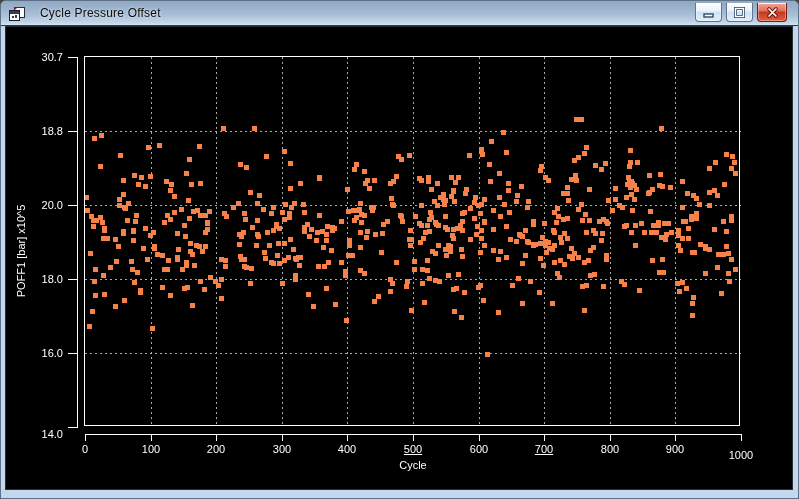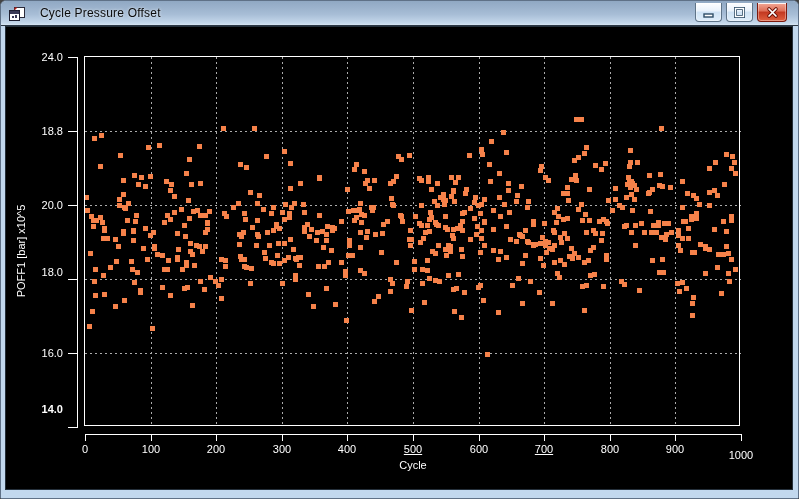--- a/index.html
+++ b/index.html
@@ -799,26 +799,26 @@
       <div class="lab xlab" style="left: 452px; top: 417px;">600</div>
       <div class="tick" style="left: 539px; top: 408px; width: 1px; height: 7px;"></div>
       <div class="lab xlab" style="left: 517px; top: 417px; text-decoration: underline;">700</div>
       <div class="tick" style="left: 605px; top: 408px; width: 1px; height: 7px;"></div>
       <div class="lab xlab" style="left: 583px; top: 417px;">800</div>
       <div class="tick" style="left: 670px; top: 408px; width: 1px; height: 7px;"></div>
       <div class="lab xlab" style="left: 648px; top: 417px;">900</div>
       <div class="tick" style="left: 736px; top: 408px; width: 1px; height: 7px;"></div>
       <div class="lab xlab" style="left: 714px; top: 417px; margin-top: 6px;">1000</div>
       <div class="tick" style="left: 63px; top: 401px; width: 10px; height: 1px;"></div>
-      <div class="lab ylab" style="left: 18px; top: 377px; font-weight: bold;">14.0</div>
+      <div class="lab ylab" style="left: 18px; top: 402px;">14.0</div>
       <div class="tick" style="left: 63px; top: 327px; width: 10px; height: 1px;"></div>
       <div class="lab ylab" style="left: 18px; top: 321px;">16.0</div>
       <div class="tick" style="left: 63px; top: 253px; width: 10px; height: 1px;"></div>
-      <div class="lab ylab" style="left: 18px; top: 240px;">18.0</div>
+      <div class="lab ylab" style="left: 18px; top: 247px;">18.0</div>
       <div class="tick" style="left: 63px; top: 179px; width: 10px; height: 1px;"></div>
       <div class="lab ylab" style="left: 18px; top: 173px;">20.0</div>
       <div class="tick" style="left: 63px; top: 105px; width: 10px; height: 1px;"></div>
       <div class="lab ylab" style="left: 18px; top: 99px;">18.8</div>
       <div class="tick" style="left: 63px; top: 31px; width: 10px; height: 1px;"></div>
-      <div class="lab ylab" style="left: 18px; top: 25px;">24.0</div>
+      <div class="lab ylab" style="left: 18px; top: 25px;">30.7</div>
     </div>
 
 </div>
 
 </body></html>

